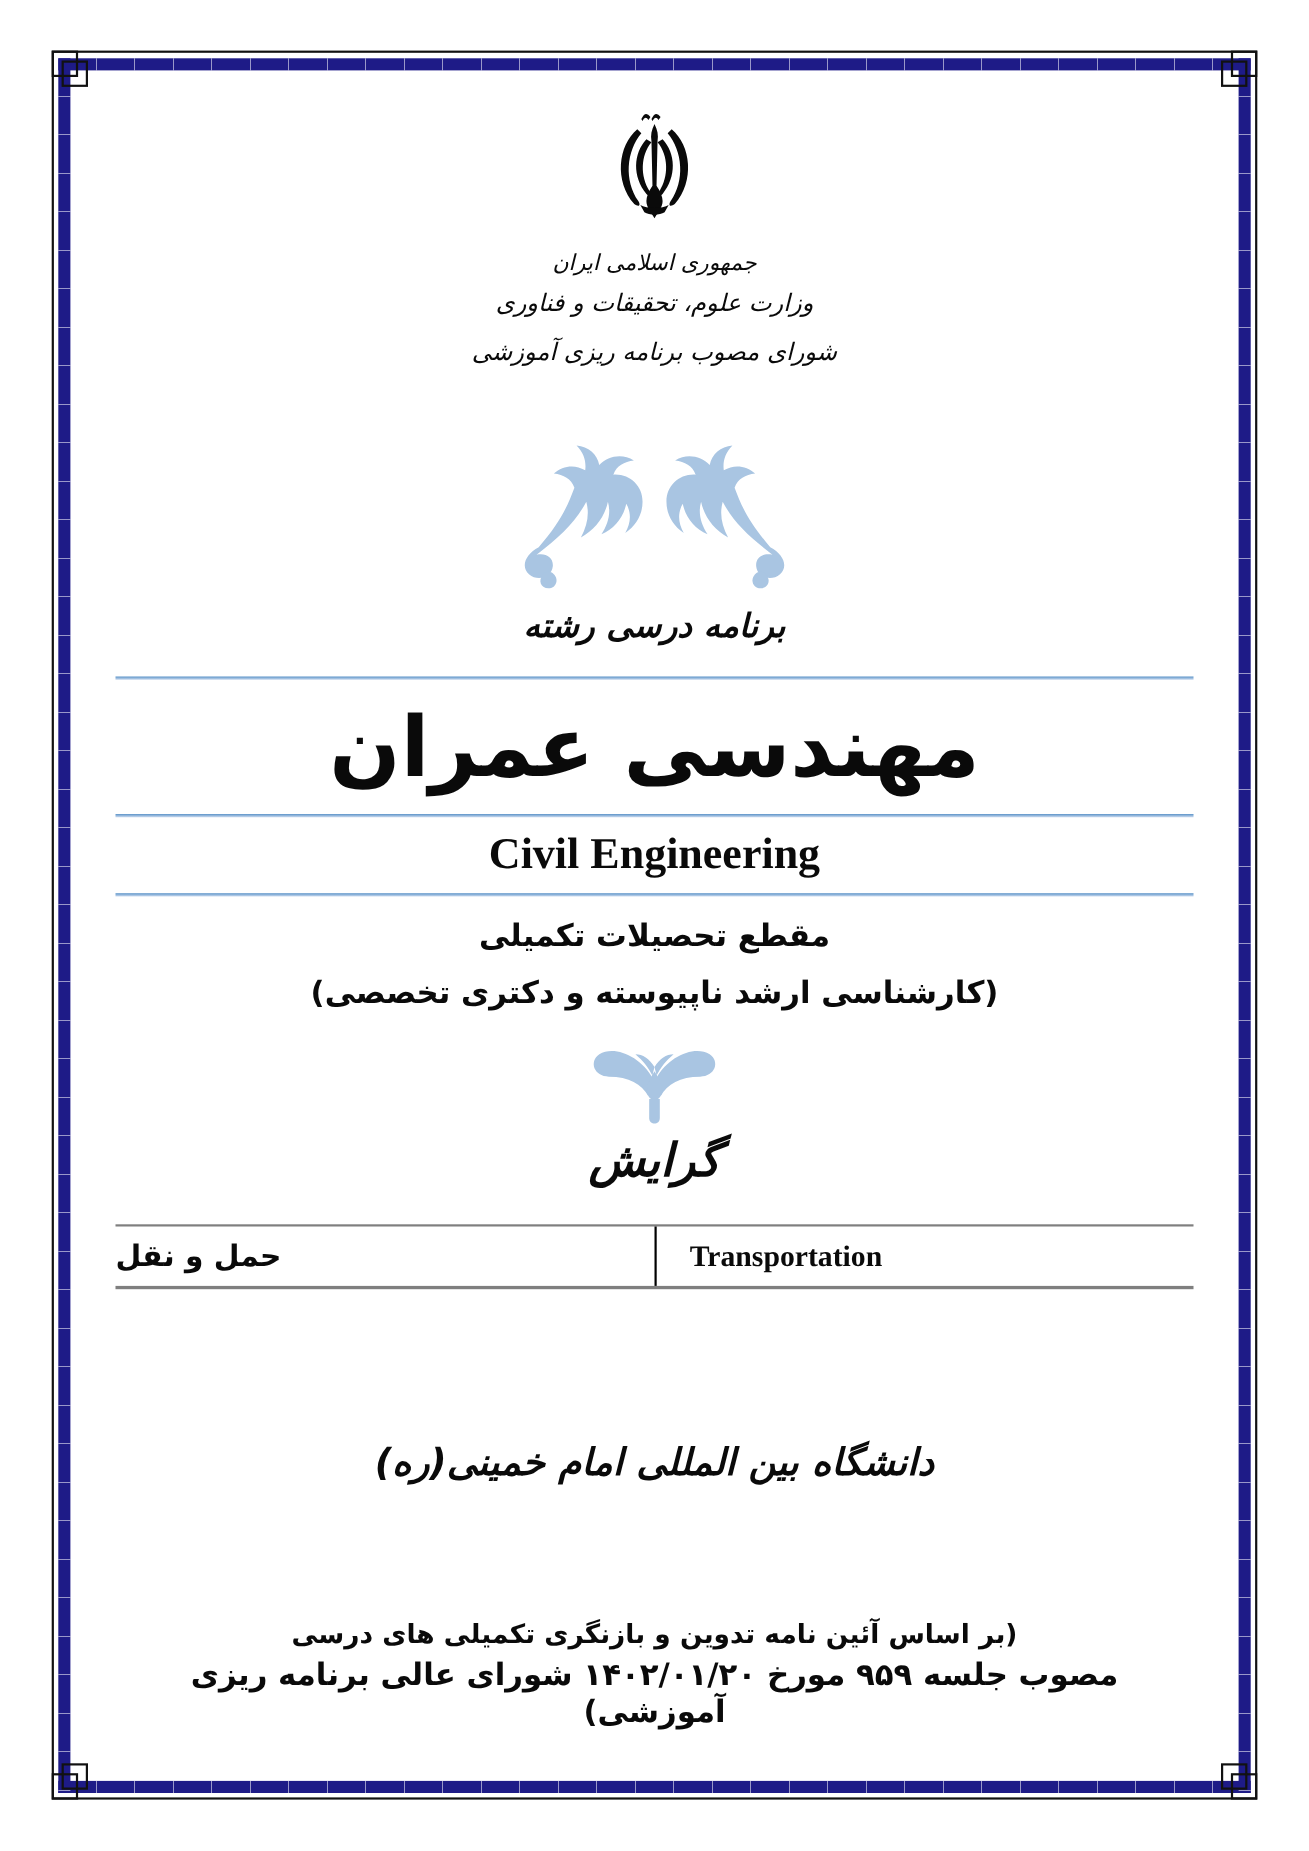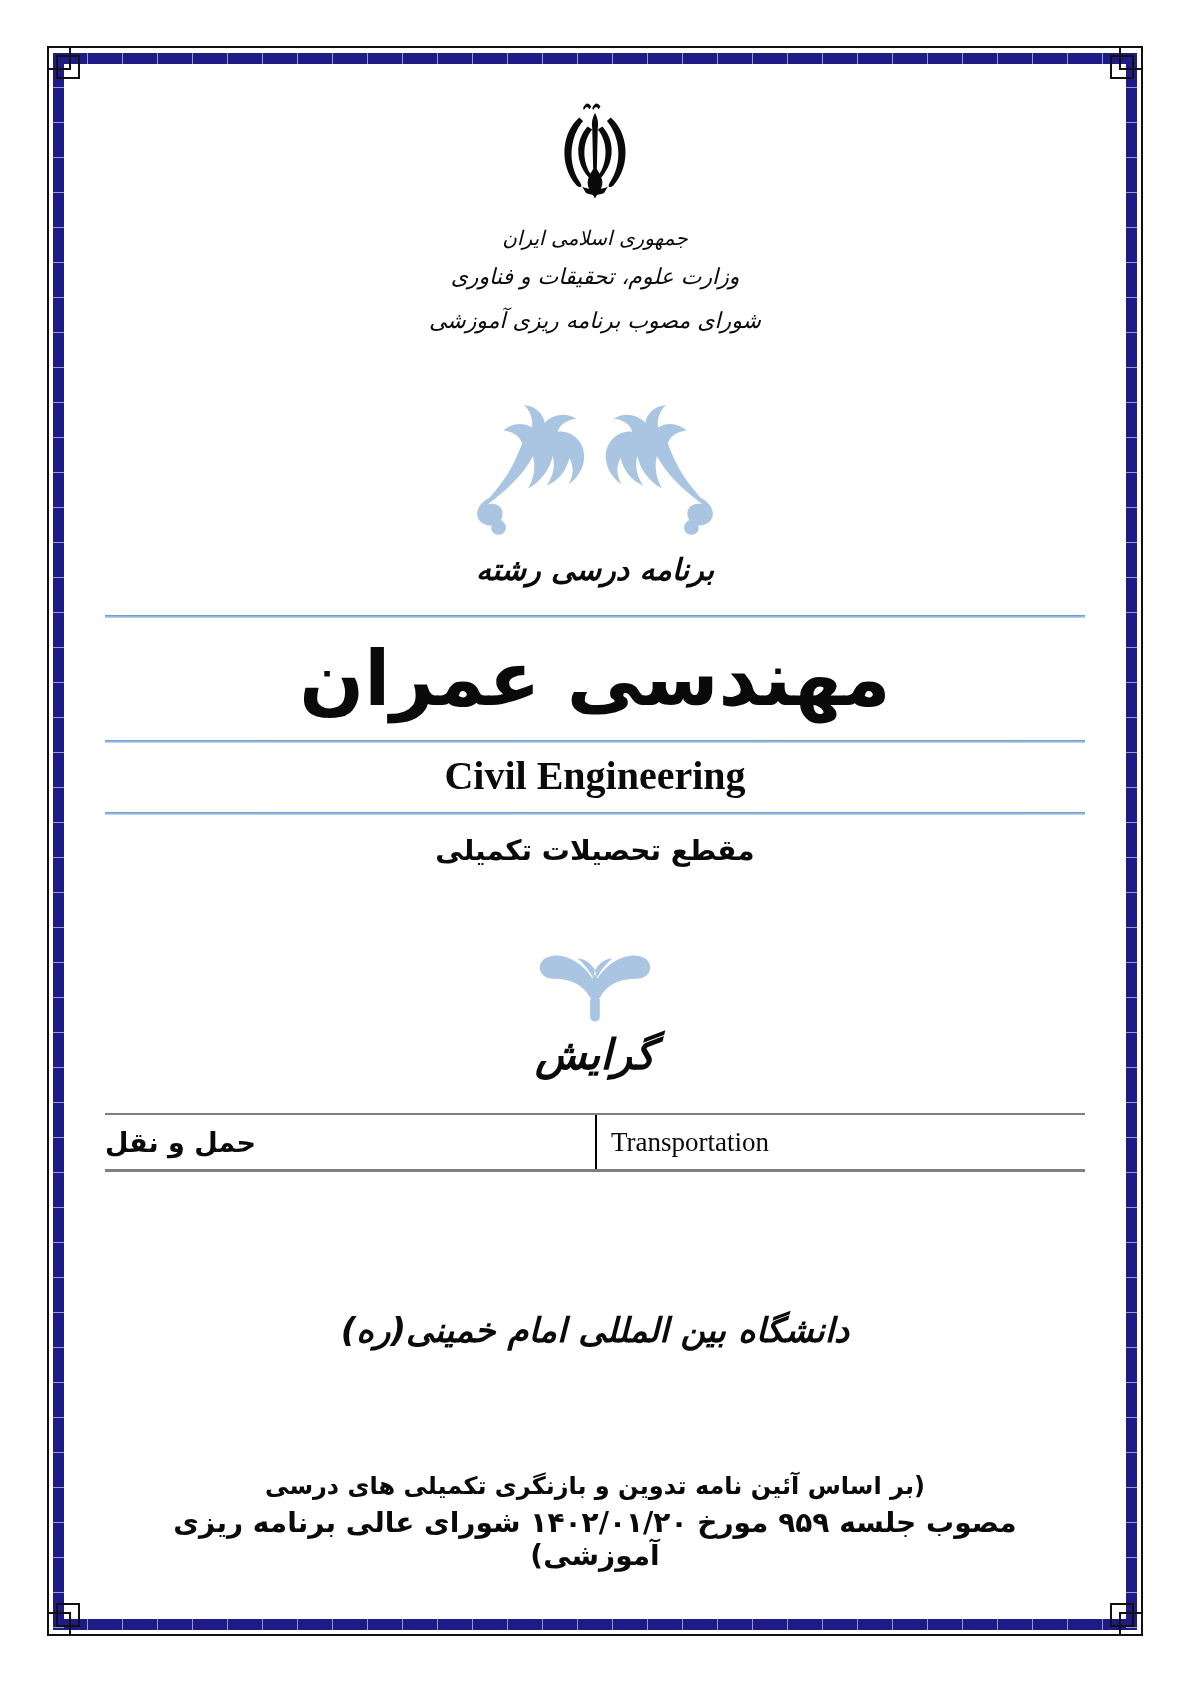--- a/index.html
+++ b/index.html
@@ -67,21 +67,21 @@
 
   .orientation-heading{top:1030px;font-size:42px;font-weight:600;}
 
   .spec-table{top:1113px;height:59px;display:flex;align-items:stretch;
               border-top:2px solid var(--border_gray);
               border-bottom:3px solid var(--border_gray);}
   .spec-table .cell-fa{width:490px;display:flex;align-items:center;justify-content:flex-end;
               font-size:27px;font-weight:bold;direction:rtl;}
   .spec-table .tdiv{width:2px;background:#000;}
   .spec-table .cell-en{flex:1;display:flex;align-items:center;justify-content:flex-start;
-              padding-left:14px;font-size:27px;font-weight:normal;}
+              padding-left:30px;font-size:27px;font-weight:bold;}
 
   .subgroup{top:1238px;font-size:38px;font-weight:600;}
 
   .banner{top:1316px;height:57px;background:var(--bar_bg);
           border:2px solid var(--border_gray);
           display:flex;align-items:center;justify-content:center;
           font-size:28px;font-weight:bold;}
 
   .university{top:1310px;font-size:34px;font-weight:700;}
 
@@ -159,20 +159,21 @@
 
   <h1 class="block fa title-fa">مهندسی عمران</h1>
 
   <div class="rule rule-2"></div>
 
   <h2 class="block serif title-en">Civil Engineering</h2>
 
   <div class="rule rule-3"></div>
 
   <div class="block fa level-1">مقطع تحصیلات تکمیلی</div>
+  <div class="block fa level-2">(کارشناسی ارشد ناپیوسته و دکتری تخصصی)</div>
 
   <div class="block small-ornament">
     <svg viewBox="0 0 130 85" aria-hidden="true">
       <g class="ornament-fill">
         <path d="M63,36 C52,16 27,5 13,14 C3,21 8,35 22,35 C41,35 53,42 59,53 Z"></path>
         <path d="M67,36 C78,16 103,5 117,14 C127,21 122,35 108,35 C89,35 77,42 71,53 Z"></path>
         <path d="M65,26 C60,18 54,14 47,14 C54,20 59,26 63,34 Z"></path>
         <path d="M65,26 C70,18 76,14 83,14 C76,20 71,26 67,34 Z"></path>
         <path d="M65,30 C56,44 55,54 65,58 C75,54 74,44 65,30 Z"></path>
         <path d="M60,56 L70,56 L70,74 C70,81 60,81 60,74 Z"></path>

